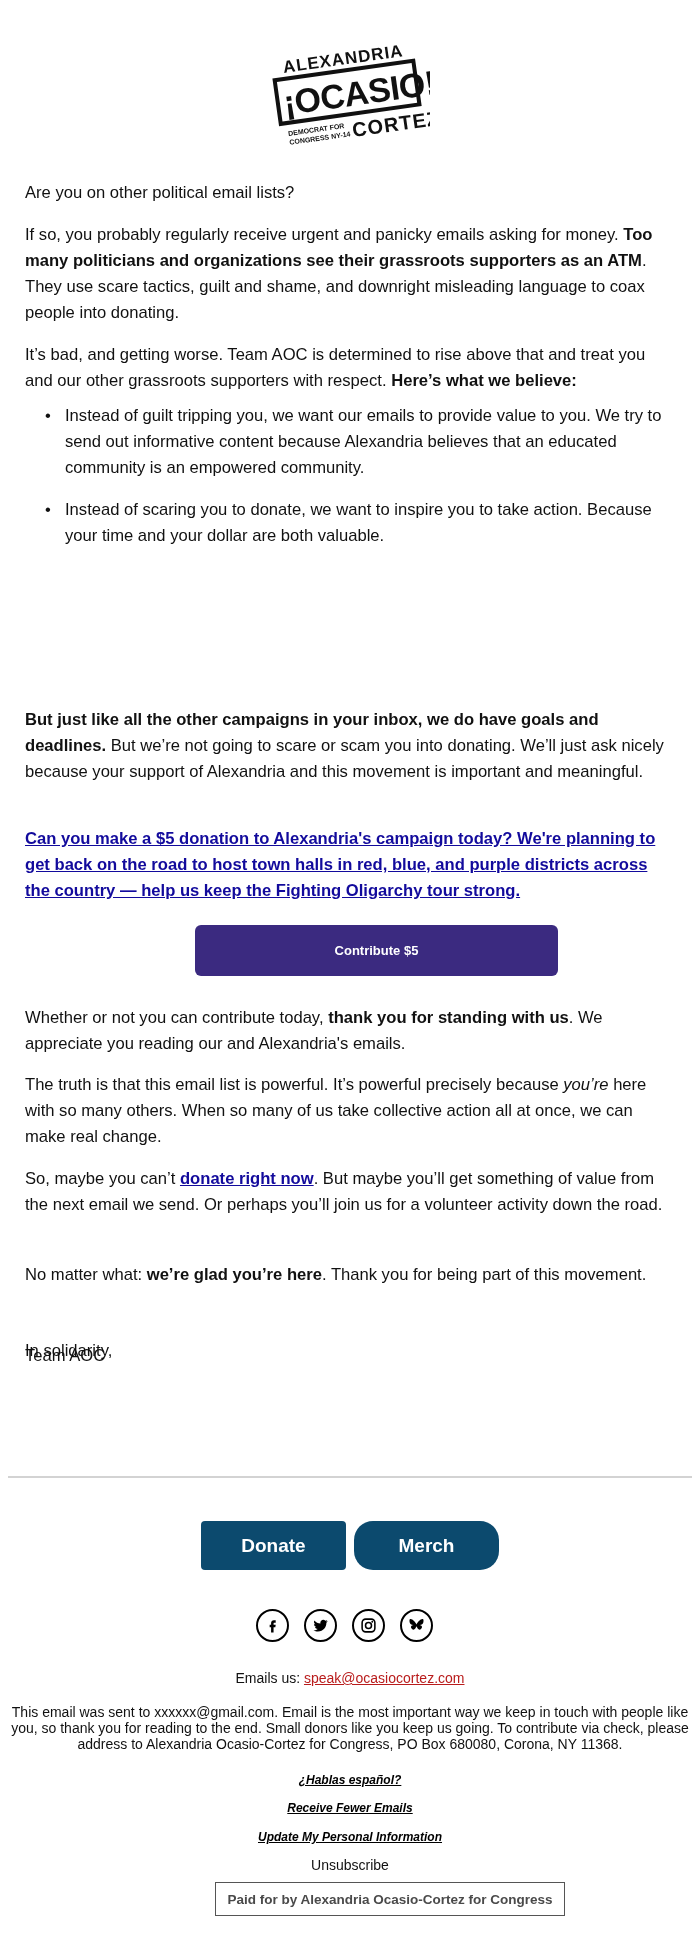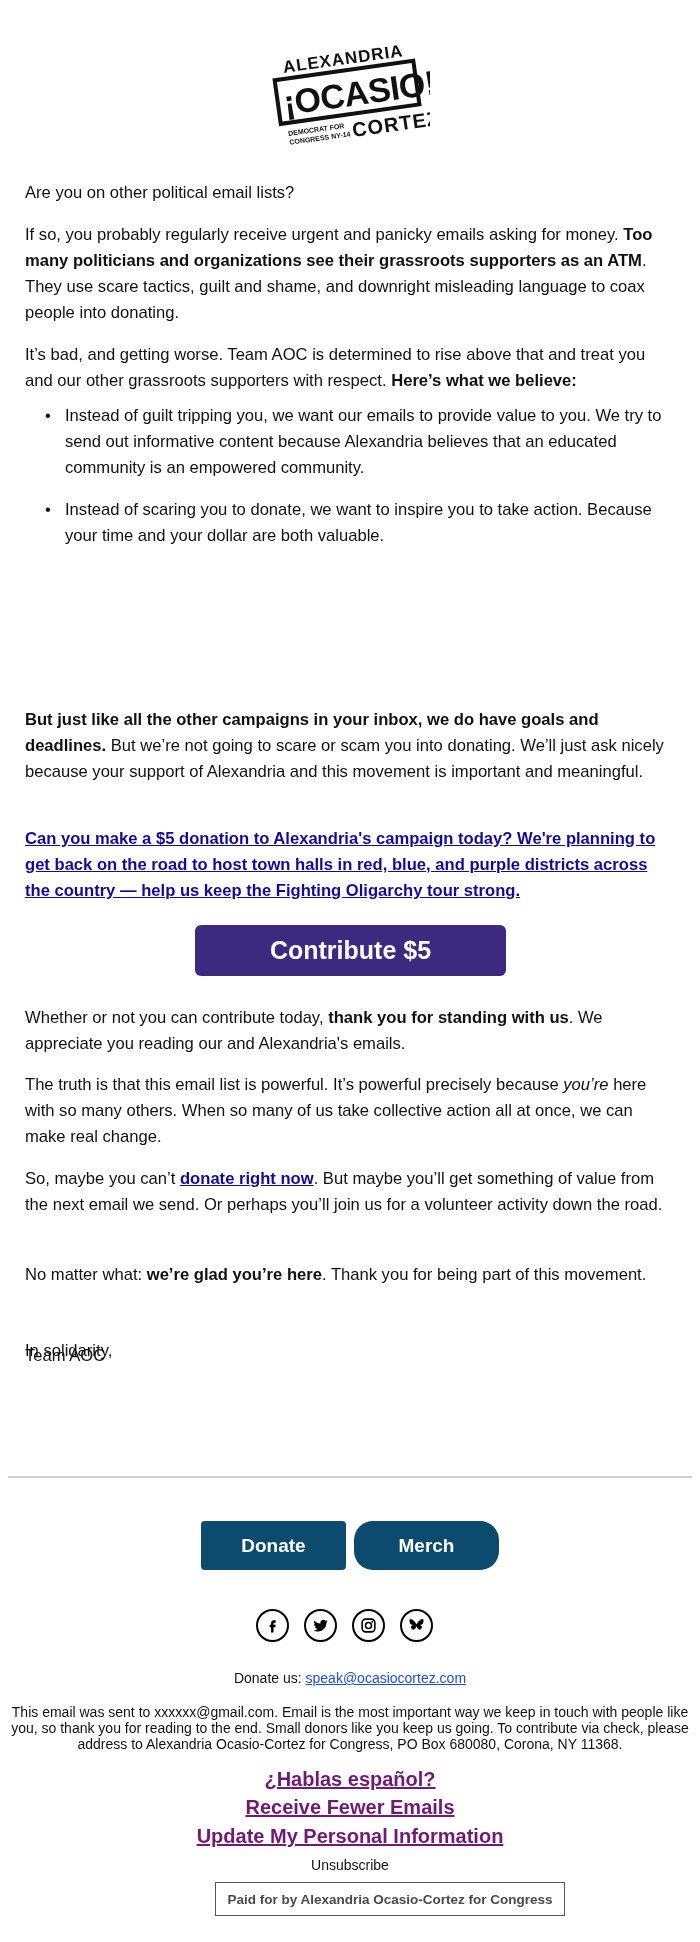--- a/index.html
+++ b/index.html
@@ -9,39 +9,39 @@
   .body-text p { margin: 0; }
   .p1 { top: 180px; }
   .p2 { top: 222px; }
   .p3 { top: 342px; }
   ul.beliefs { position: absolute; left: 25px; top: 403px; width: 650px; margin: 0; padding: 0 0 0 40px; box-sizing: border-box; list-style: none; font-size: 16.6px; line-height: 26px; }
   ul.beliefs li { position: relative; margin-bottom: 16px; }
   ul.beliefs li::before { content: "•"; position: absolute; left: -20px; top: 0; }
   .p4 { top: 707px; }
   .p5 { top: 826px; }
   .cta-link { color: #1a0dab; color: #120a9c; font-weight: bold; text-decoration: underline; cursor: pointer; }
-  .contribute-btn { position: absolute; left: 195px; top: 925px; width: 311px; height: 51px; background: #3b2a80; border-radius: 6px; color: #ffffff; font-weight: bold; font-size: 25px; display: flex; align-items: center; justify-content: center; cursor: pointer; }
+  .contribute-btn { position: absolute; left: 195px; top: 925px; width: 363px; height: 51px; background: #3b2a80; border-radius: 6px; color: #ffffff; font-weight: bold; font-size: 13px; display: flex; align-items: center; justify-content: center; cursor: pointer; }
   .p6 { top: 1005px; }
   .p7 { top: 1072px; }
   .p8 { top: 1166px; }
   .p9 { top: 1262px; }
   .p10 { top: 1338px; }
   .p11 { top: 1343px; }
   .divider { position: absolute; left: 8px; top: 1476px; width: 684px; height: 2px; background: #d3d3d3; }
   .footer-btn { position: absolute; top: 1521px; height: 49px; width: 145px; background: #0c4a6e; border-radius: 4px; color: #fff; font-weight: bold; font-size: 19px; display: flex; align-items: center; justify-content: center; cursor: pointer; }
   .donate-btn { left: 201px; }
   .merch-btn { left: 354px; border-radius: 19px; }
   .social { position: absolute; top: 1609px; left: 256px; display: flex; gap: 15px; }
   .social a { width: 33px; height: 33px; border: 2px solid #000; border-radius: 50%; display: flex; align-items: center; justify-content: center; box-sizing: border-box; cursor: pointer; }
   .social svg { width: 17px; height: 17px; }
   .footer-text { position: absolute; left: 0; width: 700px; text-align: center; font-size: 14px; line-height: 16px; color: #111; }
   .email-line { top: 1670px; }
-  .email-line a { color: #1d4ed8; text-decoration: underline; }
+  .email-line a { color: #b91c1c; text-decoration: underline; }
   .legal { top: 1704px; left: 8px; width: 684px; }
-  .flink { color: #701a75; font-weight: bold; text-decoration: underline; font-size: 20px; cursor: pointer; }
+  .flink { color: #000000; font-weight: bold; text-decoration: underline; font-size: 12px; cursor: pointer; font-style: italic; }
   .hablas { top: 1771px; }
   .fewer { top: 1799px; }
   .update { top: 1828px; }
   .unsub { top: 1857px; }
   .paid { position: absolute; left: 175px; top: 1882px; width: 350px; height: 34px; border: 1px solid #555; box-sizing: border-box; display: flex; align-items: center; justify-content: center; color: #4a4a4a; font-weight: bold; font-size: 13.5px; margin-left: 40px; }
 </style>
 </head>
 <body>
 
 <svg class="logo" viewBox="0 0 160 130">
@@ -130,21 +130,21 @@
       </svg>
   </a>
   <a>
     <svg viewBox="0 0 24 24">
         <path d="M12 10.5C10.5 7.6 6.6 2.4 3 2.9c-1.3.2-1 3.5-.6 5 .5 2.1 2.6 3.5 5.3 3.3-3.9.8-4.4 3.1-2.4 5.3 3.2 3.5 5.6-.6 6.7-3.3 1.1 2.7 3.5 6.8 6.7 3.3 2-2.2 1.5-4.5-2.4-5.3 2.7.2 4.8-1.2 5.3-3.3.4-1.5.7-4.8-.6-5-3.6-.5-7.5 4.7-9 7.6z" fill="#000"></path>
       </svg>
   </a>
 </div>
 
 <div class="footer-text email-line">
-  <span>Donate us: </span><a>speak@ocasiocortez.com</a>
+  <span>Emails us: </span><a>speak@ocasiocortez.com</a>
 </div>
 
 <div class="footer-text legal">This email was sent to xxxxxx@gmail.com. Email is the most important way we keep in touch with people like you, so thank you for reading to the end. Small donors like you keep us going. To contribute via check, please address to Alexandria Ocasio-Cortez for Congress, PO Box 680080, Corona, NY 11368.</div>
 
 <div class="footer-text hablas">
   <a class="flink">¿Hablas español?</a>
 </div>
 <div class="footer-text fewer">
   <a class="flink">Receive Fewer Emails</a>
 </div>

